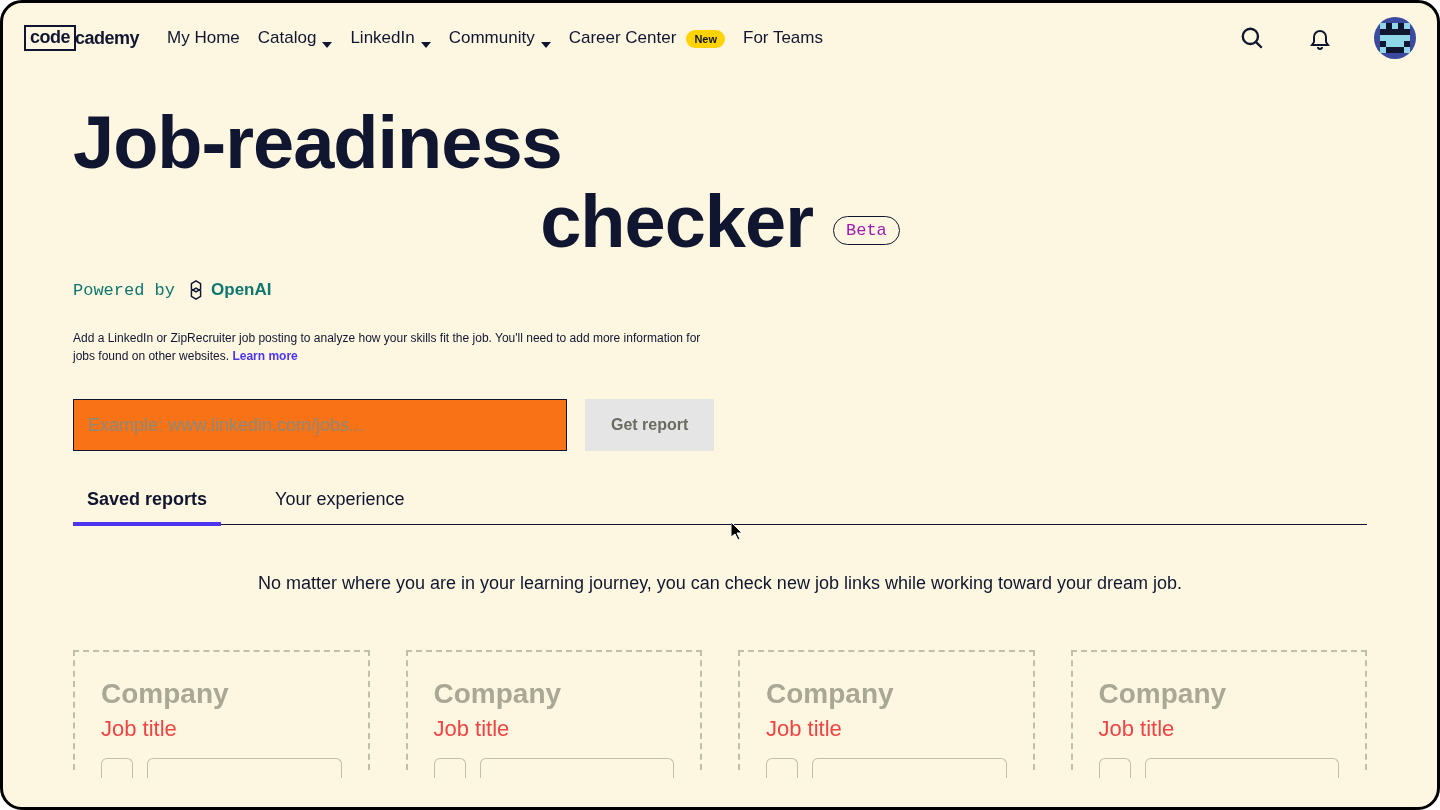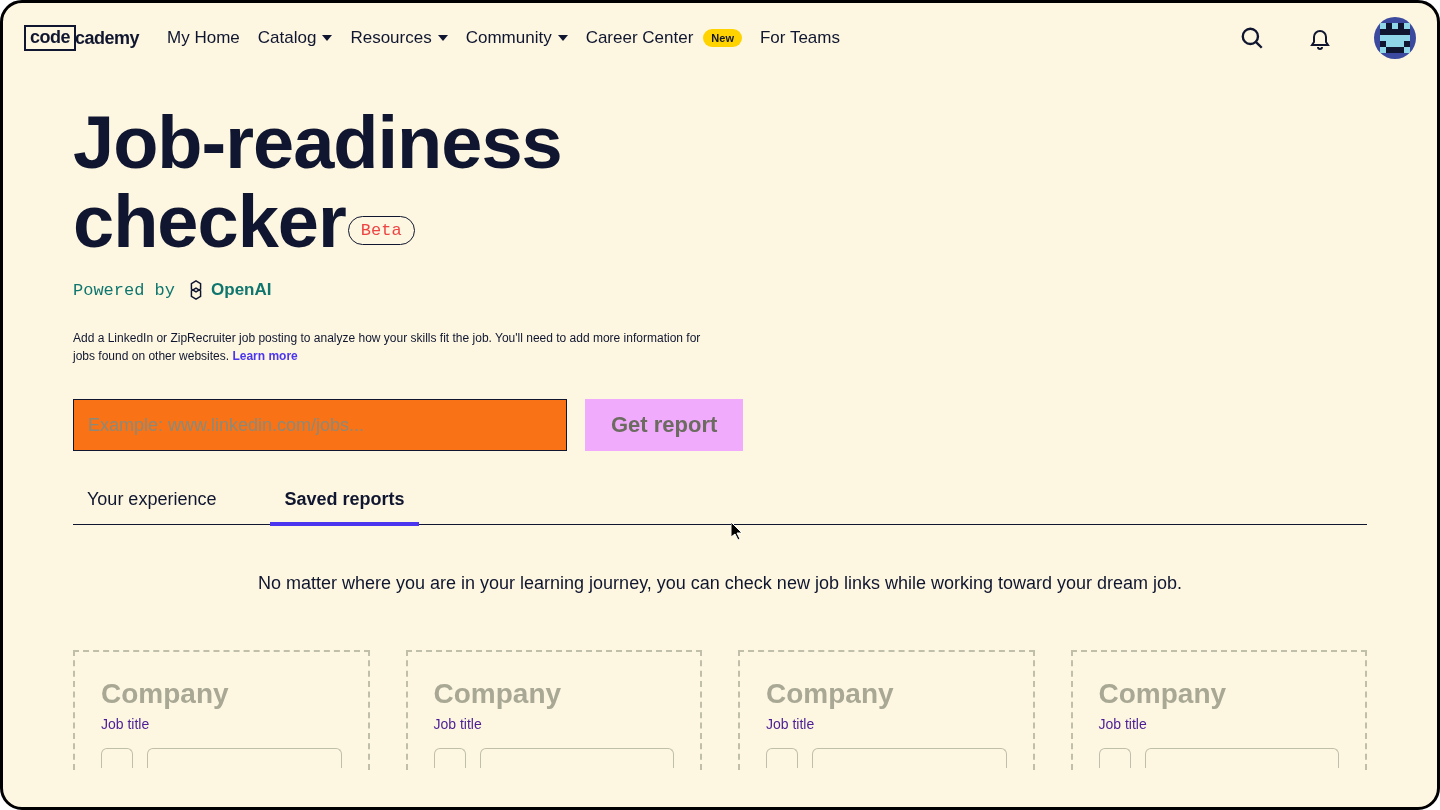--- a/index.html
+++ b/index.html
@@ -2,51 +2,51 @@
 <html><head>
 <meta charset="utf-8">
 <style>
 *{margin:0;padding:0;box-sizing:border-box;}
 body{font-family:-apple-system,BlinkMacSystemFont,"Segoe UI",Helvetica,Arial,sans-serif;background:#fff;width:1440px;height:810px;overflow:hidden;position:relative;}
 .frame{position:absolute;inset:0;border:3px solid #000;border-radius:22px;background:#fdf7e2;overflow:hidden;}
 .header{display:flex;align-items:center;height:70px;padding:0 21px;gap:16px;}
 .logo{display:flex;align-items:center;font-weight:600;font-size:18px;color:#10162f;letter-spacing:-0.5px;}
 .logo-box{border:2px solid #10162f;padding:0 4px;line-height:1.2;margin-right:-1px;}
 .nav{display:flex;align-items:center;gap:18px;margin-left:12px;}
-.nav-item{display:flex;align-items:center;gap:6px;font-size:17px;color:#10162f;cursor:pointer;font-weight:500;}
+.nav-item{display:flex;align-items:flex-end;gap:6px;font-size:17px;color:#10162f;cursor:pointer;font-weight:500;}
 .caret{width:0;height:0;border-left:5px solid transparent;border-right:5px solid transparent;border-top:6px solid #10162f;}
 .badge-new{background:#ffd300;color:#10162f;font-size:11px;font-weight:700;padding:3px 8px;border-radius:12px;margin-left:4px;}
 .spacer{flex:1;}
 .icon-btn{width:28px;height:28px;display:flex;align-items:center;justify-content:center;cursor:pointer;margin-left:24px;}
 .avatar{width:42px;height:42px;border-radius:50%;background:#3b4a9e;margin-left:24px;position:relative;overflow:hidden;cursor:pointer;display:flex;align-items:center;justify-content:center;}
 .avatar-pix{display:grid;grid-template-columns:repeat(5,6px);grid-template-rows:repeat(5,6px);gap:0;}
 .avatar-pix div{width:6px;height:6px;}
 .px-d{background:#10162f;}
 .px-l{background:#8fd6e8;}
 .main{padding:30px 70px 0 70px;}
 .title{font-size:74px;font-weight:800;color:#10162f;line-height:1.07;letter-spacing:-1px;}
-.title-row{display:flex;align-items:flex-end;gap:2px;}
-.beta{border:1.5px solid #10162f;border-radius:18px;padding:4px 12px;font-family:"Courier New",monospace;font-size:17px;color:#ef4444;margin-bottom:16px;}
+.title-row{display:flex;align-items:flex-end;gap:20px;justify-content:center;}
+.beta{border:1.5px solid #10162f;border-radius:18px;padding:4px 12px;font-family:"Courier New",monospace;font-size:17px;color:#a21caf;margin-bottom:16px;}
 .powered{display:flex;align-items:center;gap:10px;margin-top:18px;font-family:"Courier New",monospace;font-size:17px;color:#0f766e;}
 .openai-logo{display:flex;align-items:center;gap:4px;font-family:-apple-system,sans-serif;font-weight:700;font-size:17px;}
 .desc{margin-top:28px;font-size:12px;color:#10162f;line-height:1.5;max-width:640px;}
 .learn-more{color:#4b35ef;font-weight:600;cursor:pointer;}
 .input-row{display:flex;gap:18px;margin-top:34px;}
 .url-input{width:494px;height:52px;border:1.5px solid #10162f;background:#f97316;padding:0 14px;font-size:18px;color:#10162f;outline:none;}
 .url-input::placeholder{color:#8a8a7a;}
-.get-report-btn{height:52px;padding:12px 26px;background:#f0abfc;border:none;font-size:22px;font-weight:600;color:#6b6b5f;cursor:pointer;}
+.get-report-btn{height:52px;padding:12px 26px;background:#e5e5e5;border:none;font-size:16px;font-weight:600;color:#6b6b5f;cursor:pointer;}
 .tabs{display:flex;gap:40px;margin-top:38px;border-bottom:1.5px solid #10162f;width:100%;}
 .tab{padding:0 14px 14px 14px;font-size:18px;color:#10162f;cursor:pointer;position:relative;}
 .tab.active{font-weight:700;}
 .tab.active::after{content:"";position:absolute;left:0;right:0;bottom:-2px;height:4px;background:#4b35ef;}
 .journey-text{text-align:center;margin-top:48px;font-size:18px;color:#10162f;}
 .cards{display:flex;gap:36px;margin-top:56px;}
 .card{flex:1;border:2px dashed #bfbfaa;border-bottom:none;padding:26px 26px 0 26px;height:120px;}
 .card-company{font-size:28px;font-weight:800;color:#a8a894;}
-.card-jobtitle{font-size:14px;color:#4c1d95;margin-top:6px;}
+.card-jobtitle{font-size:22px;color:#ef4444;margin-top:6px;}
 .card-inner{display:flex;gap:14px;margin-top:16px;}
 .card-box{width:32px;height:20px;border:1.5px solid #bfbfaa;border-bottom:none;border-radius:6px 6px 0 0;}
 .card-bar{flex:1;height:20px;border:1.5px solid #bfbfaa;border-bottom:none;border-radius:6px 6px 0 0;}
 .cursor{position:absolute;left:728px;top:519px;pointer-events:none;}
 </style>
 </head>
 <body>
 
 <div class="frame">
   <div class="header">
@@ -56,21 +56,21 @@
     </div>
     <div class="nav">
       <div class="nav-item">
           <span>My Home</span>
         </div>
       <div class="nav-item">
           <span>Catalog</span>
           <span class="caret"></span>
         </div>
       <div class="nav-item">
-          <span>Resources</span>
+          <span>LinkedIn</span>
           <span class="caret"></span>
         </div>
       <div class="nav-item">
           <span>Community</span>
           <span class="caret"></span>
         </div>
       <div class="nav-item">
           <span>Career Center</span>
           <span class="badge-new">New</span>
         </div>
@@ -139,22 +139,22 @@
       </span>
     </div>
     <p class="desc">
       <span>Add a LinkedIn or ZipRecruiter job posting to analyze how your skills fit the job. You'll need to add more information for jobs found on other websites. </span><span class="learn-more">Learn more</span>
     </p>
     <div class="input-row">
       <input class="url-input" placeholder="Example: www.linkedin.com/jobs..." style="">
       <button class="get-report-btn">Get report</button>
     </div>
     <div class="tabs">
+      <div class="tab active">Saved reports</div>
       <div class="tab">Your experience</div>
-      <div class="tab active">Saved reports</div>
     </div>
     <div class="journey-text">No matter where you are in your learning journey, you can check new job links while working toward your dream job.</div>
     <div class="cards">
       <div class="card">
         <div class="card-company">Company</div>
         <div class="card-jobtitle">Job title</div>
         <div class="card-inner">
             <div class="card-box"></div>
             <div class="card-bar"></div>
           </div>

